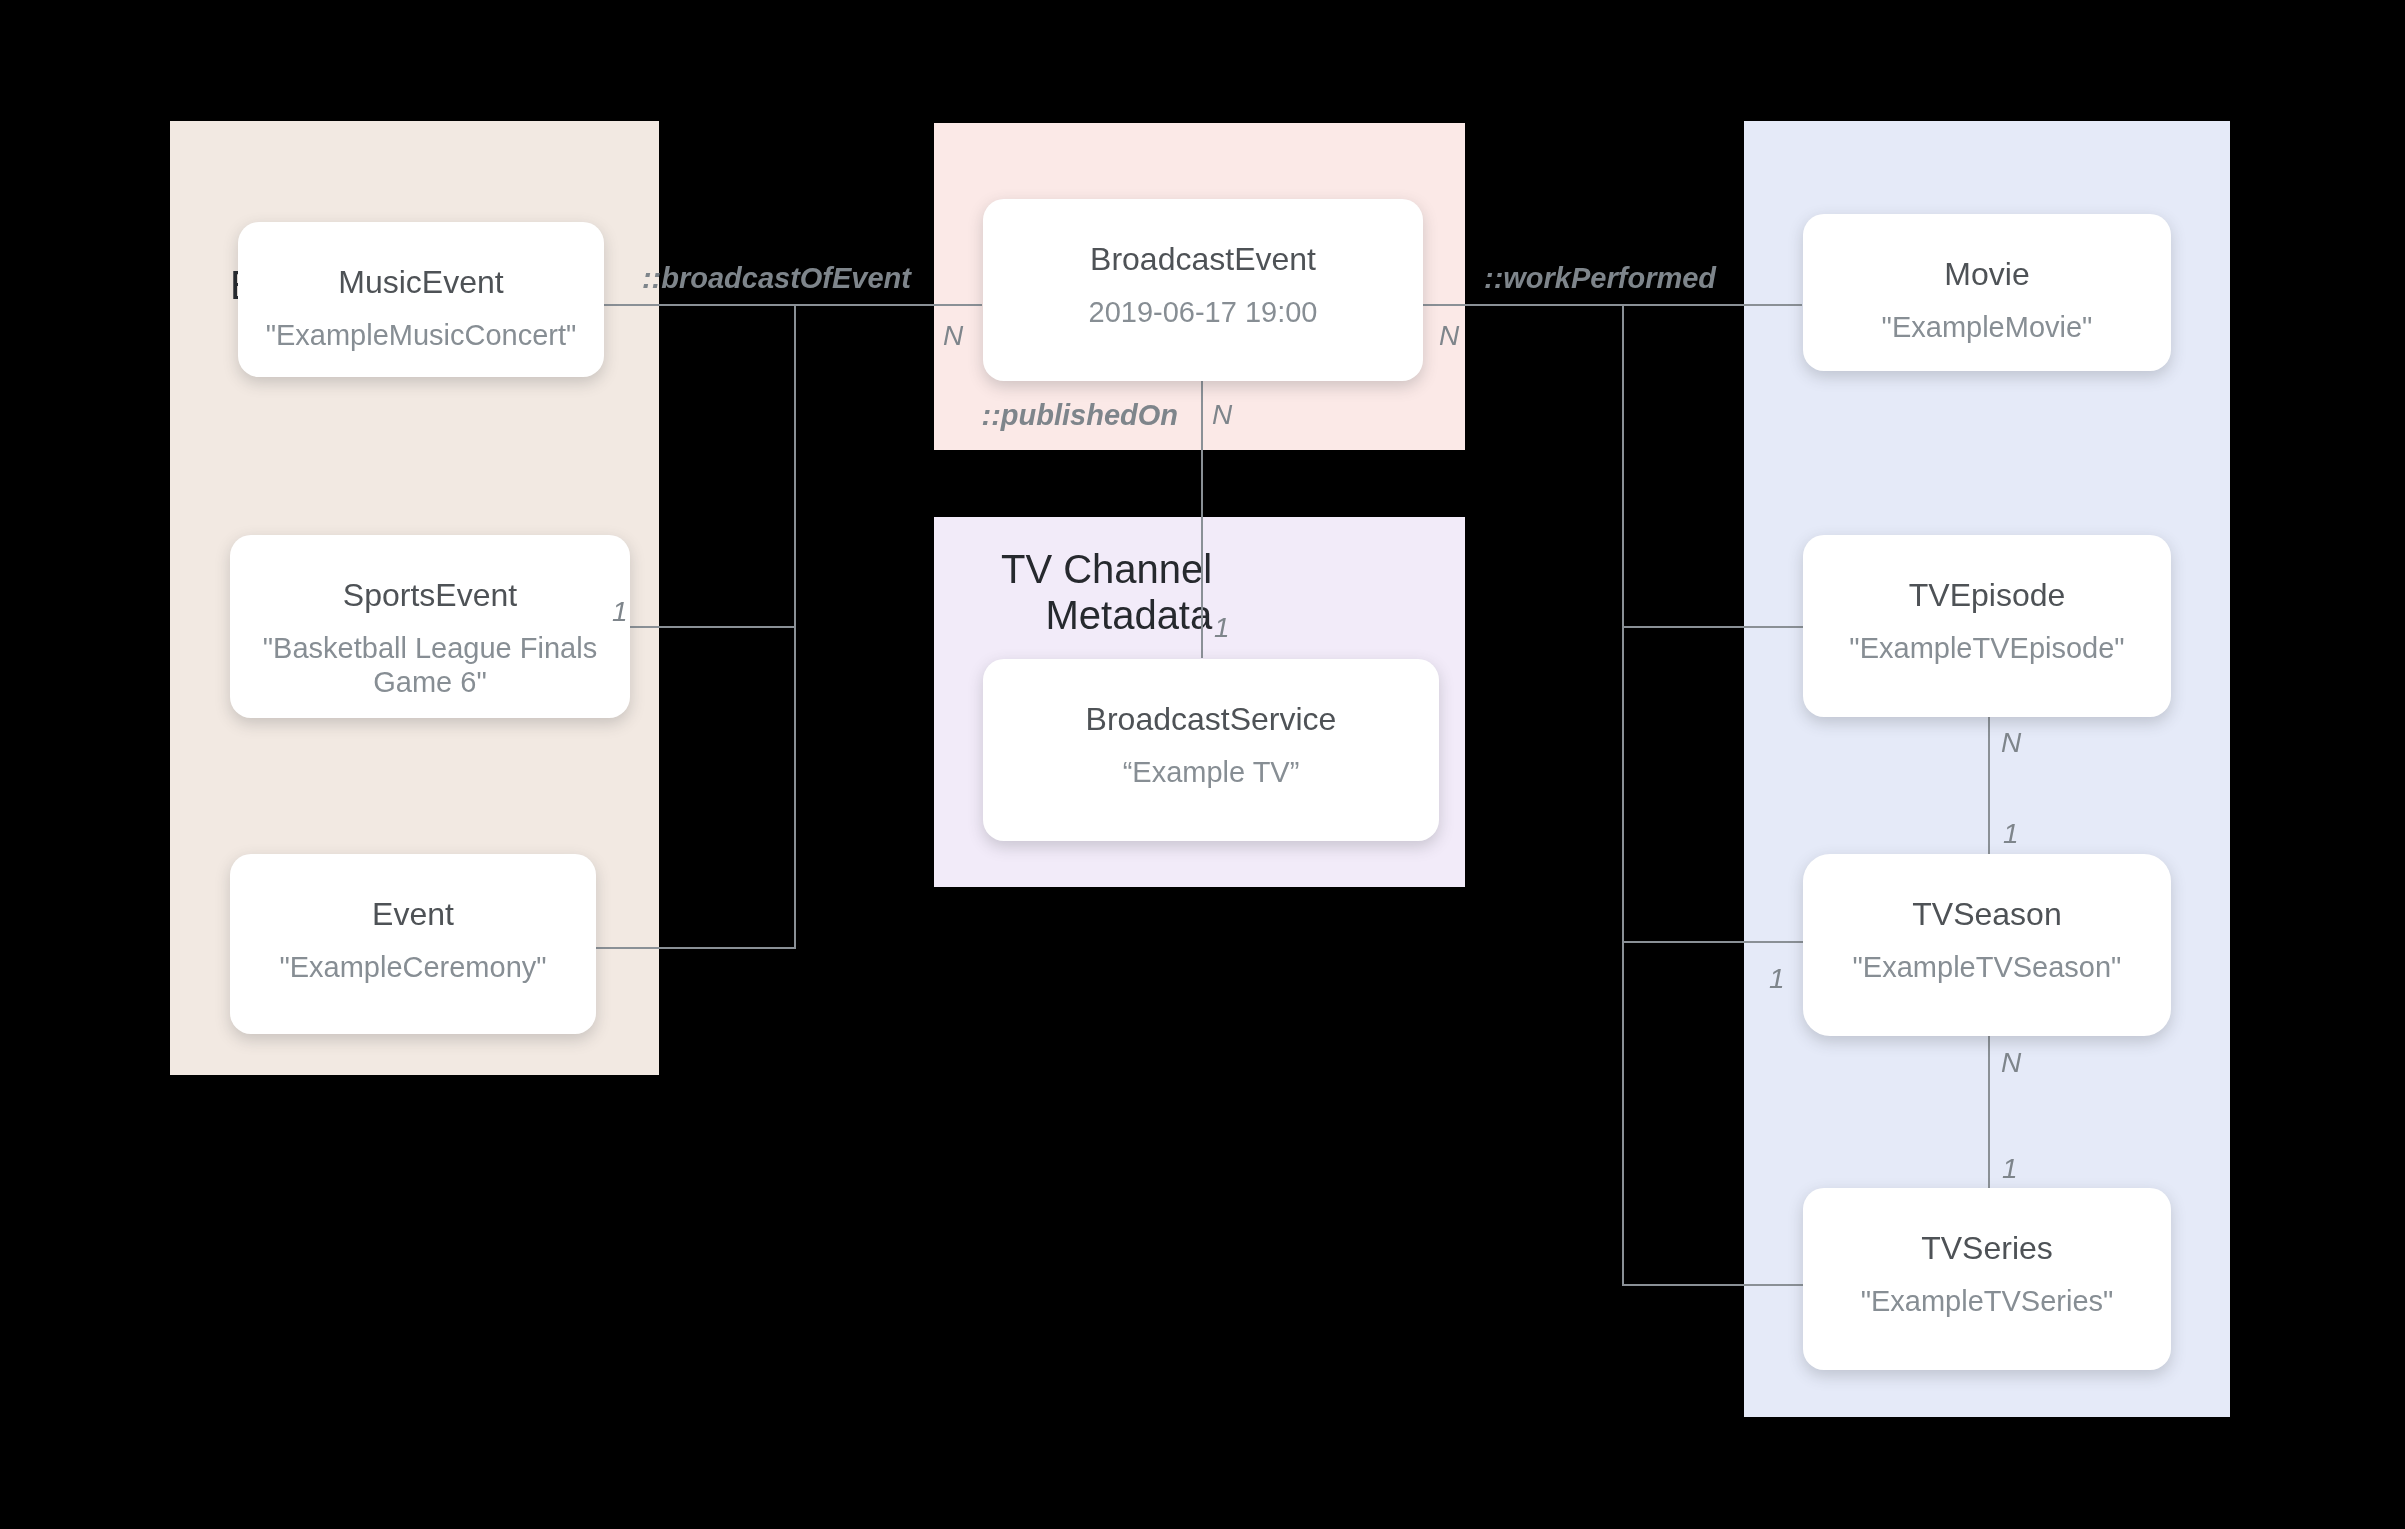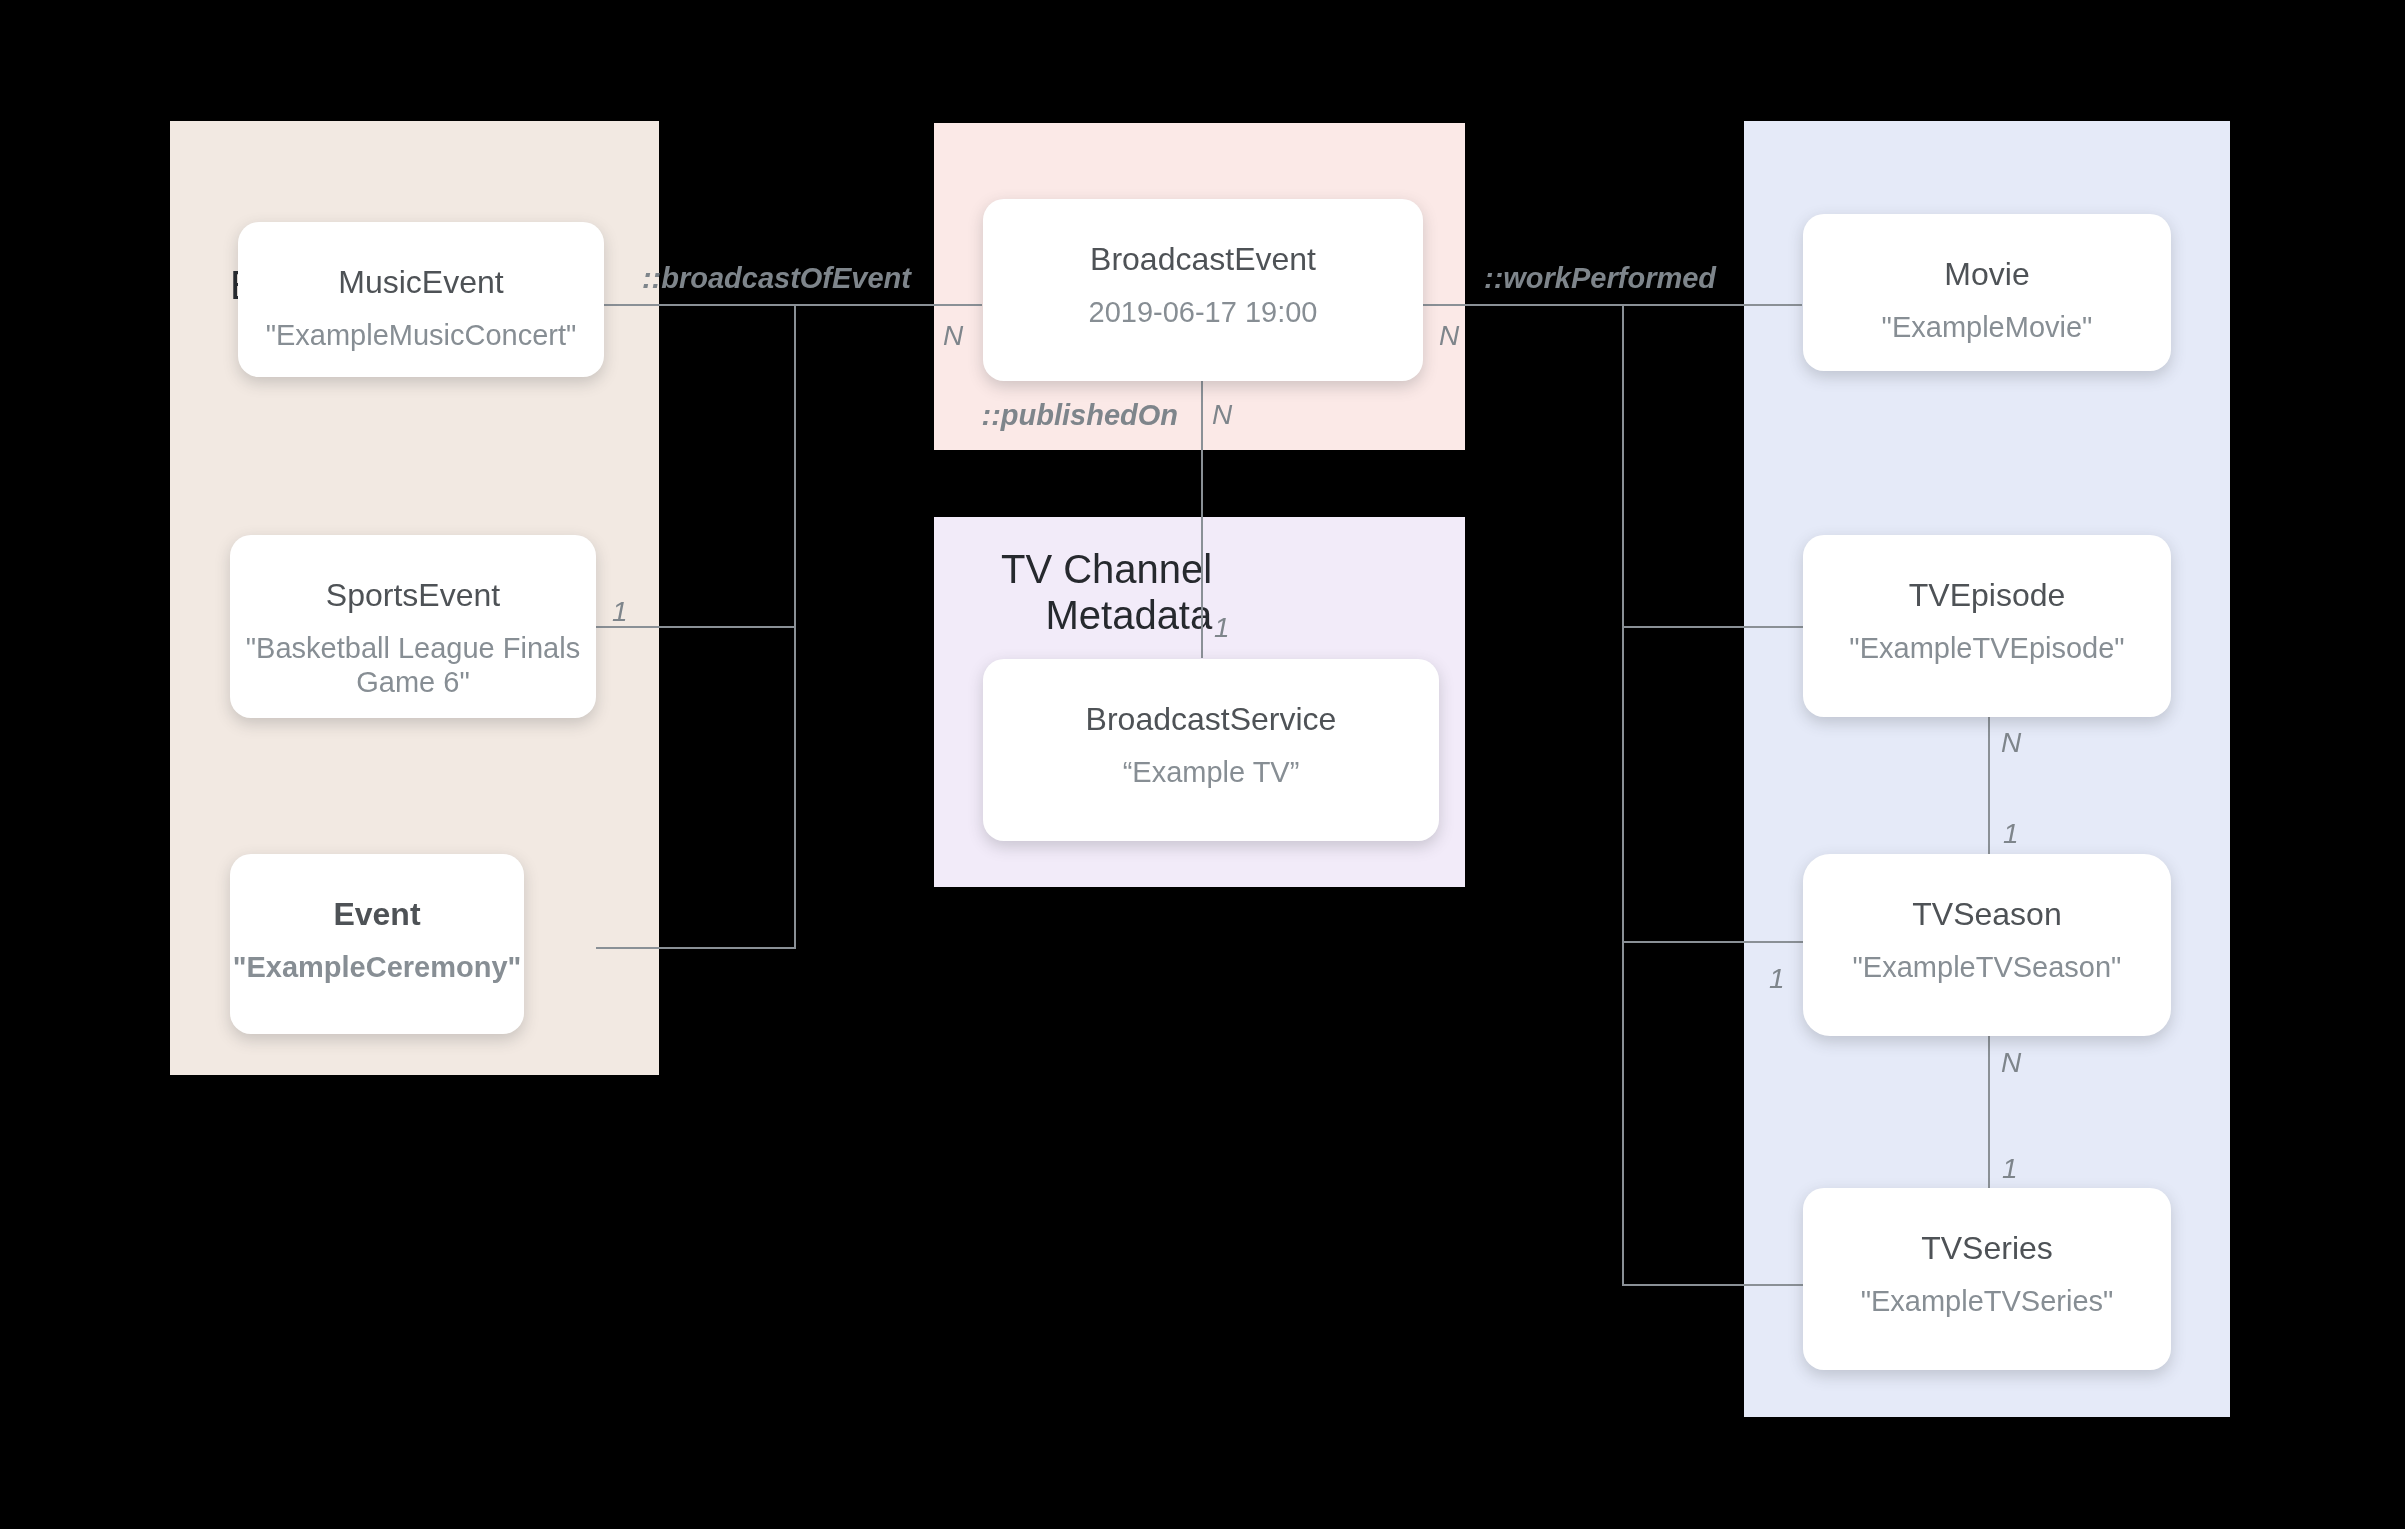--- a/index.html
+++ b/index.html
@@ -38,22 +38,22 @@
     text-align:center;font-size:32px;line-height:38px;
     color:var(--card_title,#4E5256);
   }
   .card-sub{
     position:absolute;left:0;right:0;top:96px;
     text-align:center;font-size:29px;line-height:34px;
     color:var(--card_subtitle,#878E94);
     white-space:pre-line;
   }
   #card-music   {left:230px;top:222px;width:366px;height:155px;margin-left:8px;}
-  #card-sports  {left:230px;top:535px;width:366px;height:183px;}
-  #card-event   {left:230px;top:854px;width:294px;height:180px;font-weight:bold;}
+  #card-sports  {left:230px;top:535px;width:366px;height:183px;padding-left:34px;}
+  #card-event   {left:230px;top:854px;width:366px;height:180px;}
   #card-bevent  {left:983px;top:199px;width:440px;height:182px;}
   #card-bservice{left:983px;top:659px;width:440px;height:182px;padding-left:16px;}
   #card-movie   {left:1803px;top:214px;width:368px;height:157px;}
   #card-episode {left:1803px;top:535px;width:368px;height:182px;}
   #card-season  {left:1803px;top:854px;width:368px;height:182px;border-radius:27px;}
   #card-series  {left:1803px;top:1188px;width:368px;height:182px;}
 
   
   .line{position:absolute;background:var(--line,#8A9096);}
   #l-music  {left:596px; top:304px; width:386px;height:1.9px;}

